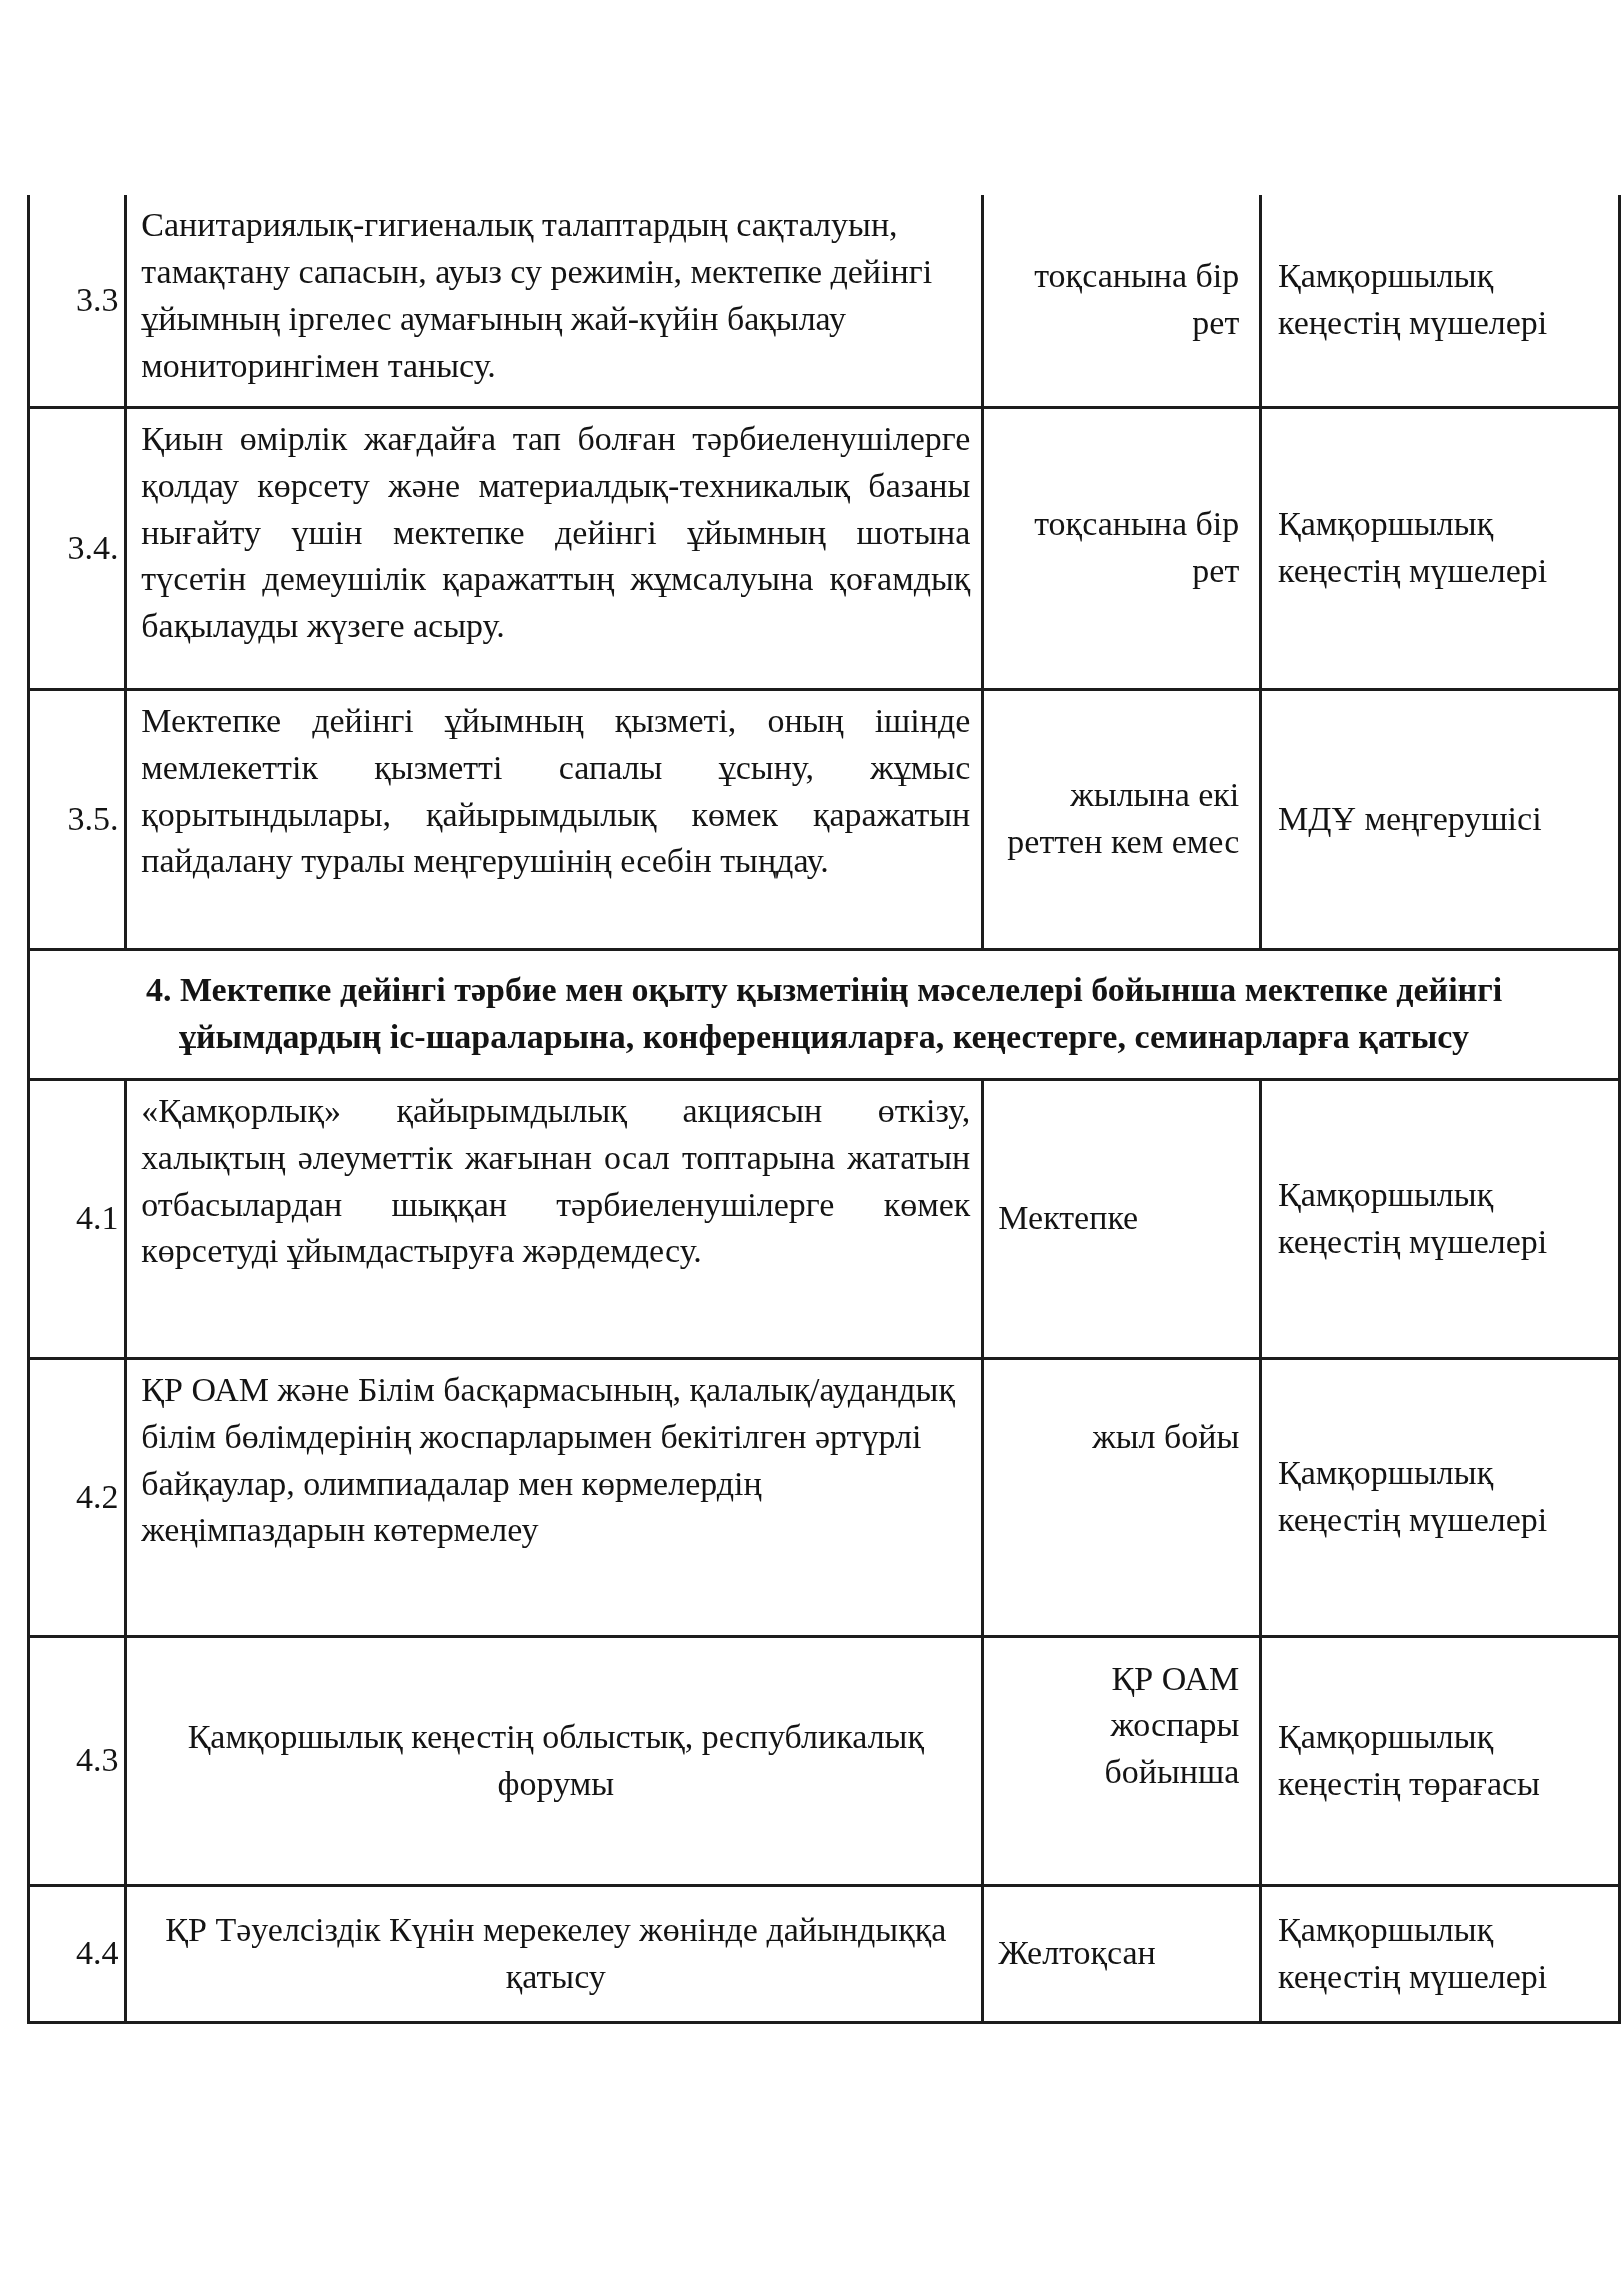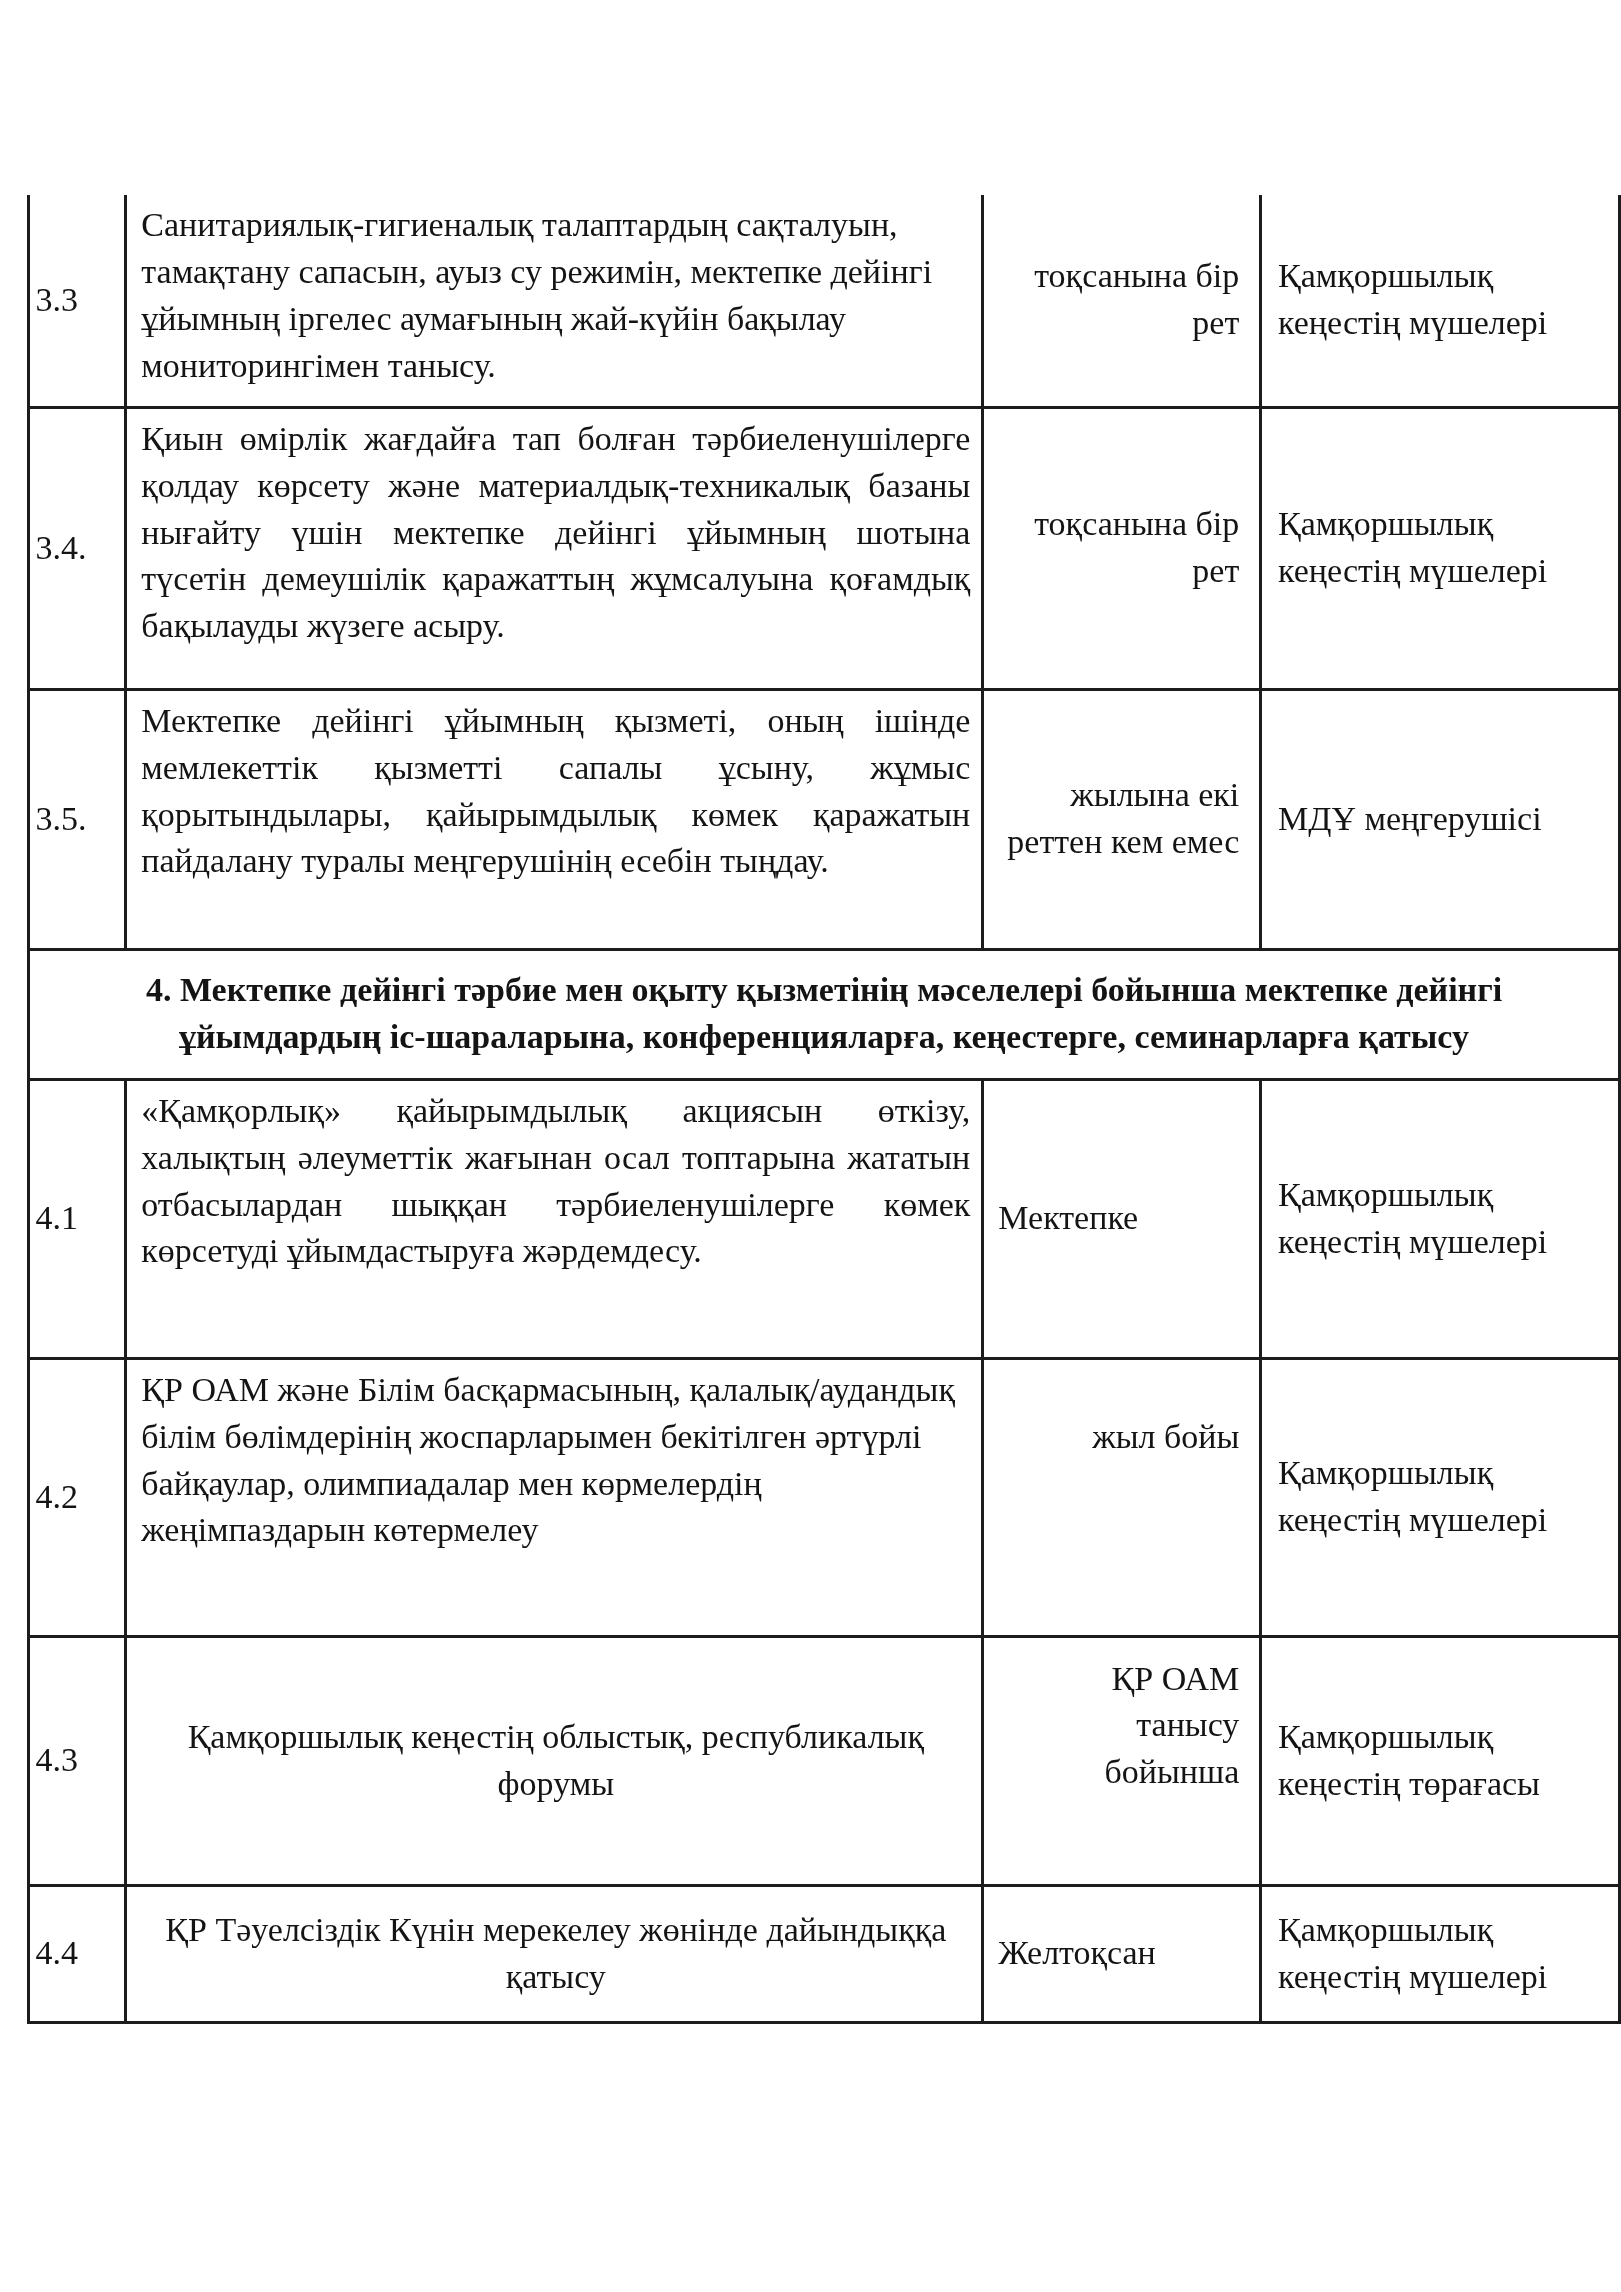--- a/index.html
+++ b/index.html
@@ -22,21 +22,21 @@
   }
   table.plan td {
     border: 3.6px solid #1c1c1c;
     font-size: 34px;
     line-height: 1.38;
     overflow: hidden;
   }
   tr.first-row td { border-top: none; }
 
   td.num {
-    text-align: left;
+    text-align: right;
     vertical-align: middle;
     font-size: 36px;
     padding: 0 5.4px;
   }
   td.act {
     vertical-align: top;
     text-align: left;
     padding: 7.2px 10.7px 7.2px 14.3px;
   }
   td.act.justify { text-align: justify; }
@@ -111,21 +111,21 @@
     <tr style="height:278px">
       <td class="num">4.2</td>
       <td class="act">ҚР ОАМ және Білім басқармасының, қалалық/аудандық білім бөлімдерінің жоспарларымен бекітілген әртүрлі байқаулар, олимпиадалар мен көрмелердің жеңімпаздарын көтермелеу</td>
       <td class="freq top pt-lg">жыл бойы</td>
       <td class="resp">Қамқоршылық кеңестің мүшелері</td>
     </tr>
 
     <tr style="height:249px">
       <td class="num">4.3</td>
       <td class="act vmid">Қамқоршылық кеңестің облыстық, республикалық форумы</td>
-      <td class="freq top pt-sm">ҚР ОАМ танысу бойынша</td>
+      <td class="freq top pt-sm">ҚР ОАМ жоспары бойынша</td>
       <td class="resp">Қамқоршылық кеңестің төрағасы</td>
     </tr>
 
     <tr style="height:137px">
       <td class="num">4.4</td>
       <td class="act vmid">ҚР Тәуелсіздік Күнін мерекелеу жөнінде дайындыққа қатысу</td>
       <td class="freq left">Желтоқсан</td>
       <td class="resp">Қамқоршылық кеңестің мүшелері</td>
     </tr>
   </tbody>

